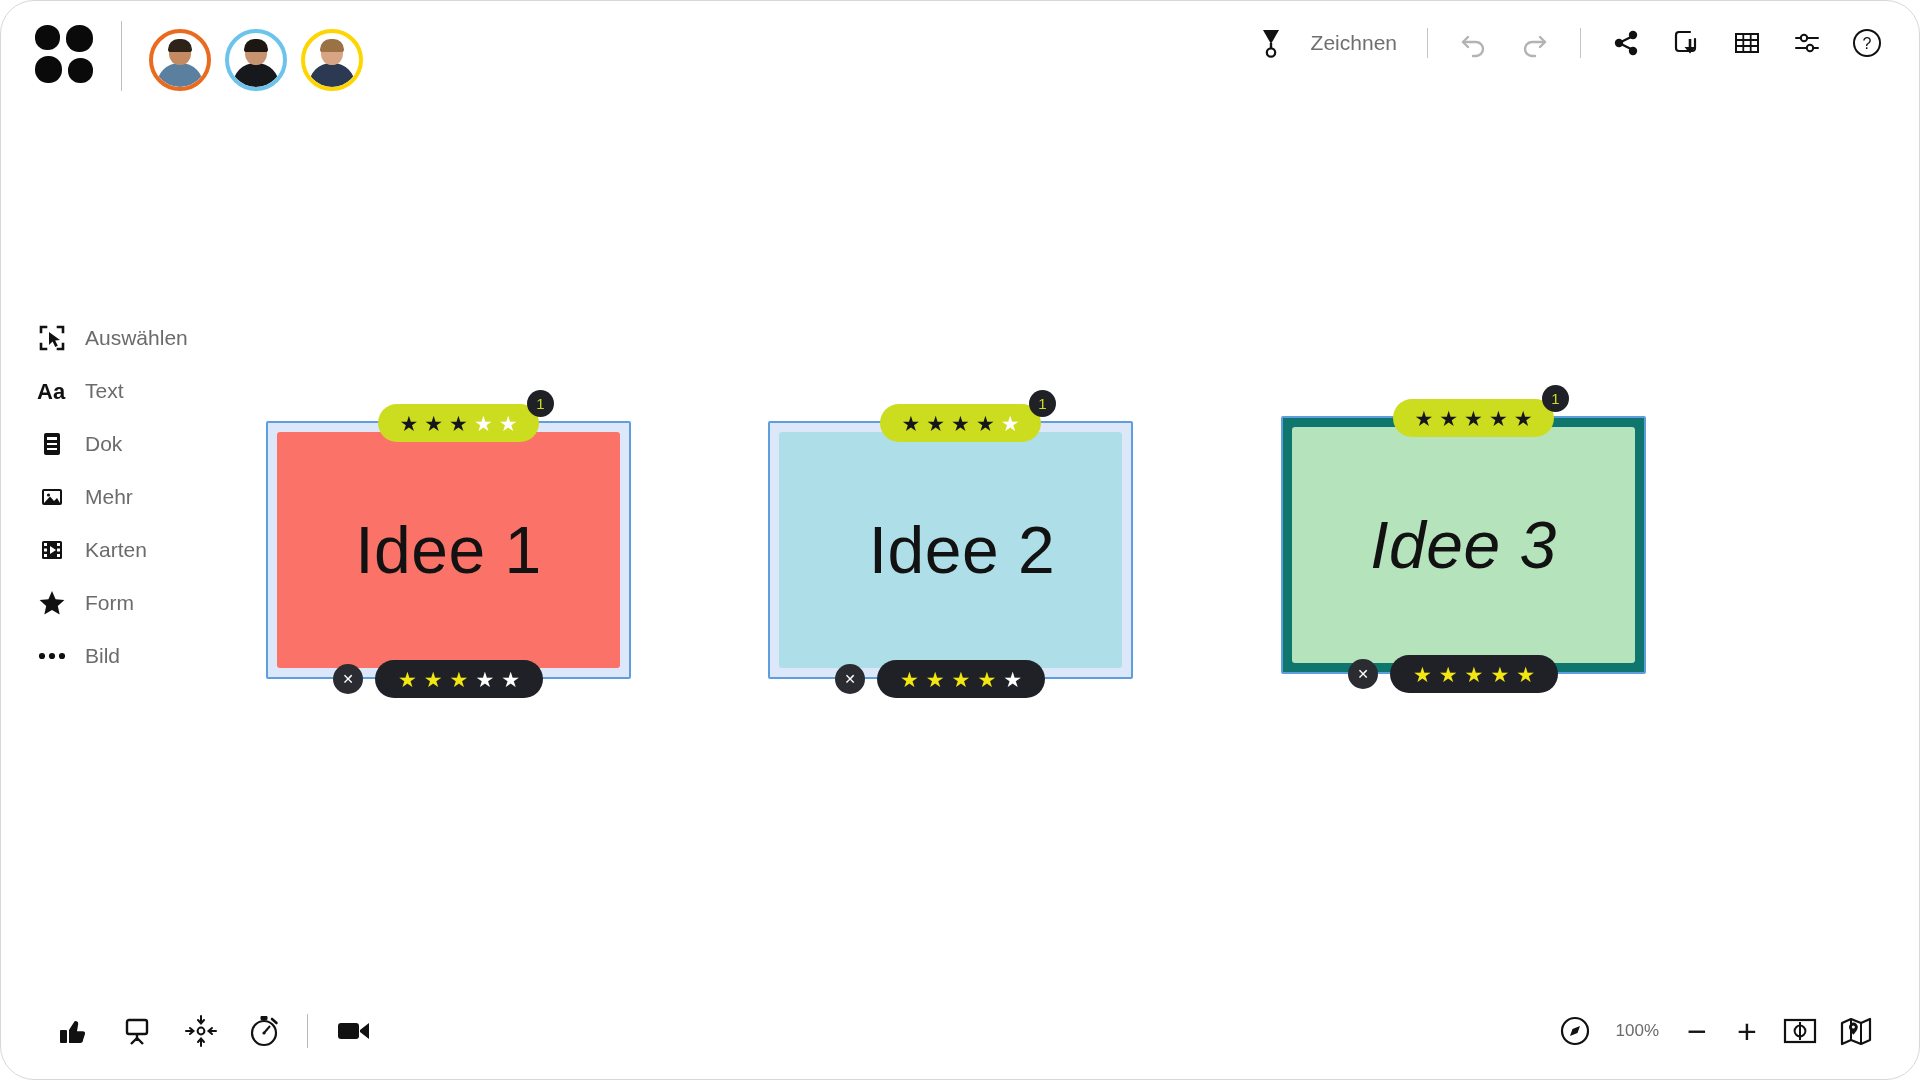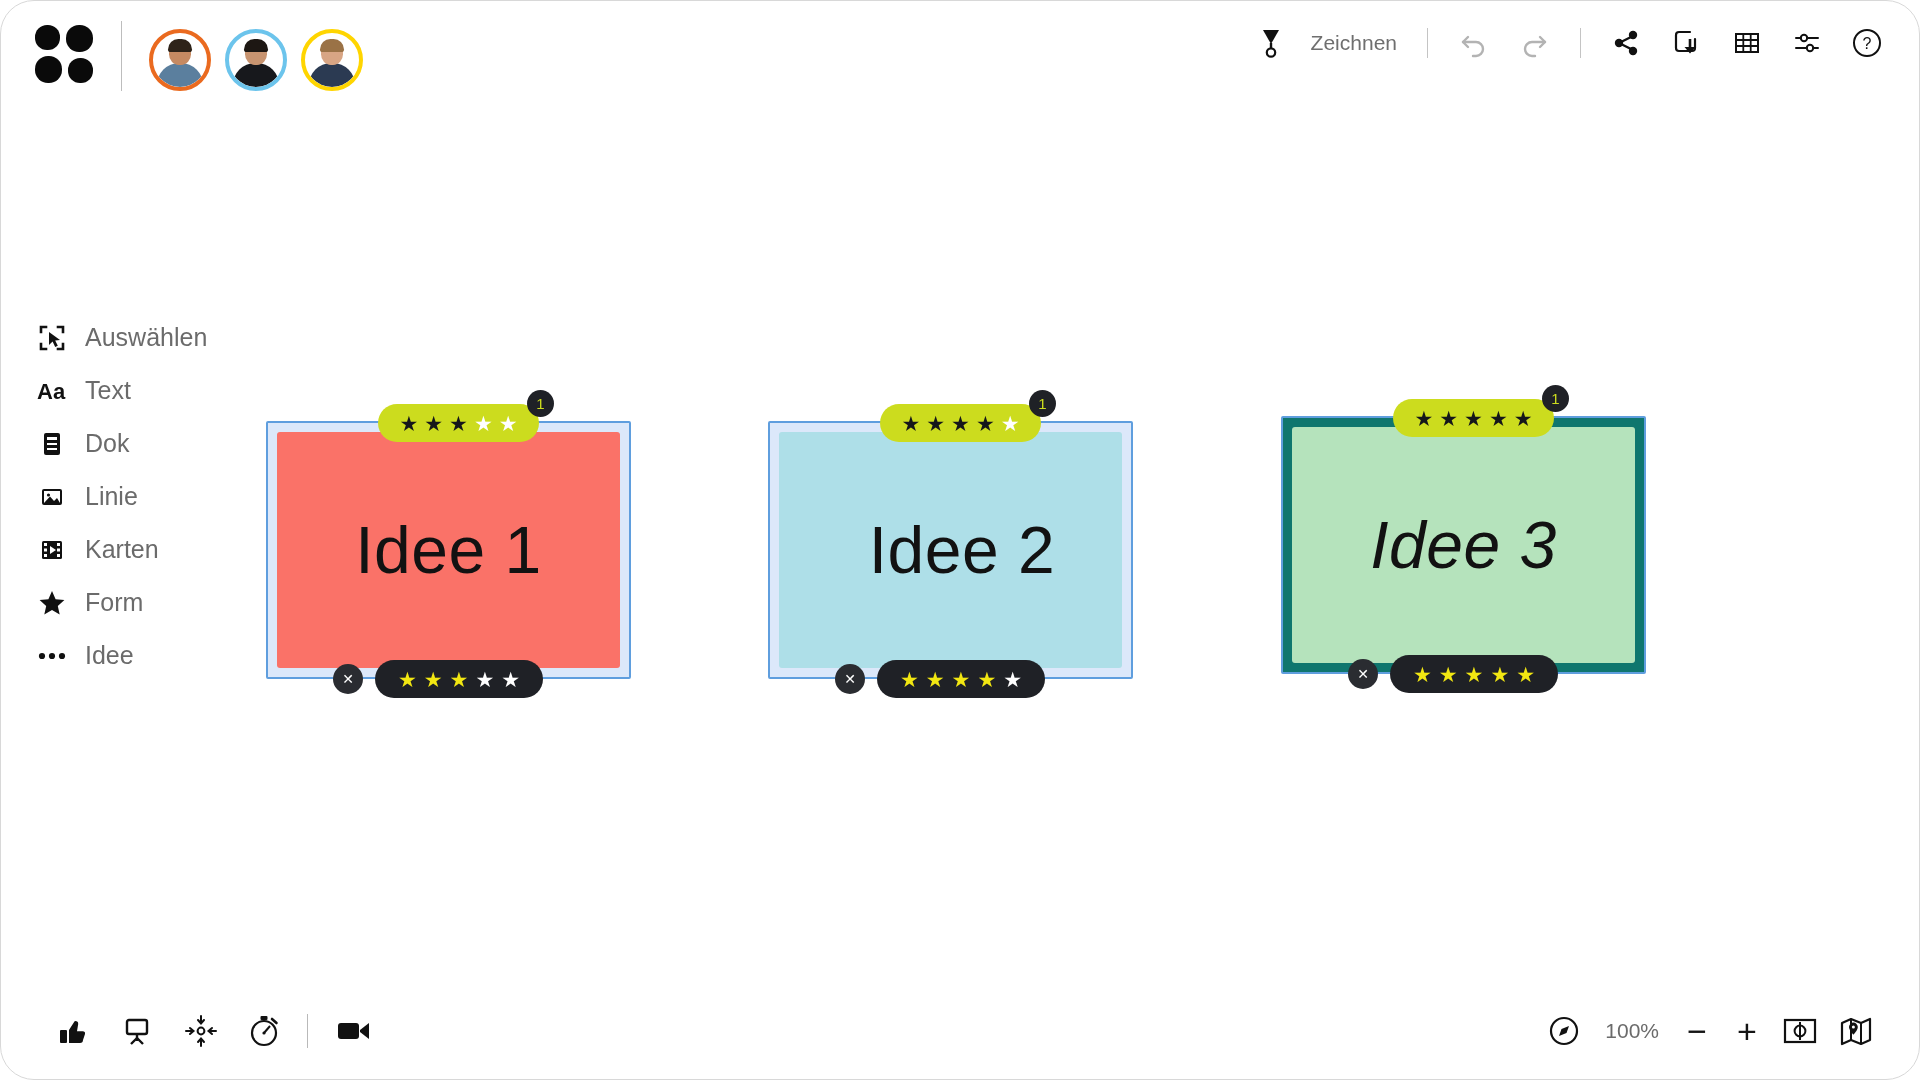--- a/index.html
+++ b/index.html
@@ -133,21 +133,21 @@
   }
   .side-icon {
     width: 34px;
     display: flex;
     align-items: center;
     justify-content: center;
     flex: none;
     color: #111;
   }
   .side-label {
-    font-size: 25px;
+    font-size: 21px;
     color: #6b6b6b;
     margin-left: 16px;
     white-space: nowrap;
   }
 
   
   #canvas {
     position: absolute;
     left: 0; top: 0;
     width: 1920px; height: 1080px;
@@ -273,21 +273,21 @@
     height: 56px;
     gap: 2px;
   }
   .br-btn {
     width: 54px; height: 54px;
     display: flex; align-items: center; justify-content: center;
     cursor: pointer;
     color: #111;
   }
   #zoom-level {
-    font-size: 21px;
+    font-size: 17px;
     color: #6b6b6b;
     padding: 0 12px;
     white-space: nowrap;
   }
   .zoom-sign {
     width: 48px; height: 54px;
     display: flex; align-items: center; justify-content: center;
     font-size: 34px;
     color: #141414;
     cursor: pointer;
@@ -445,21 +445,21 @@
 
     <div class="side-item">
       <span class="side-icon">
         <svg width="26" height="26" viewBox="0 0 26 26">
           <rect x="3" y="5" width="20" height="16" rx="2" fill="#111"></rect>
           <rect x="5" y="7" width="16" height="12" fill="#fff"></rect>
           <circle cx="9.5" cy="11" r="1.6" fill="#111"></circle>
           <path d="M5 19 L11 12.5 L15 17 L18 14 L21 19 Z" fill="#111"></path>
         </svg>
       </span>
-      <span class="side-label">Linie</span>
+      <span class="side-label">Mehr</span>
     </div>
 
     <div class="side-item">
       <span class="side-icon">
         <svg width="26" height="26" viewBox="0 0 26 26">
           <rect x="3" y="4" width="20" height="18" rx="1.5" fill="#111"></rect>
           <rect x="5" y="6" width="3" height="3" fill="#fff"></rect>
           <rect x="5" y="11.5" width="3" height="3" fill="#fff"></rect>
           <rect x="5" y="17" width="3" height="3" fill="#fff"></rect>
           <rect x="18" y="6" width="3" height="3" fill="#fff"></rect>
@@ -482,21 +482,21 @@
 
 
     <div class="side-item">
       <span class="side-icon">
         <svg width="28" height="12" viewBox="0 0 28 12">
           <circle cx="4" cy="6" r="3.1" fill="#111"></circle>
           <circle cx="14" cy="6" r="3.1" fill="#111"></circle>
           <circle cx="24" cy="6" r="3.1" fill="#111"></circle>
         </svg>
       </span>
-      <span class="side-label">Idee</span>
+      <span class="side-label">Bild</span>
     </div>
 
   </div>
 
   <div id="canvas">
       <div class="card-wrap" style="left: 265px; top: 420px; width: 365px; height: 258px;">
         <div class="card-select" style="border-color: rgb(95, 158, 222); background: rgb(220, 232, 250);">
           <div class="card-body" style="background: rgb(250, 114, 104);">
             <div class="card-title">Idee 1</div>
           </div>

